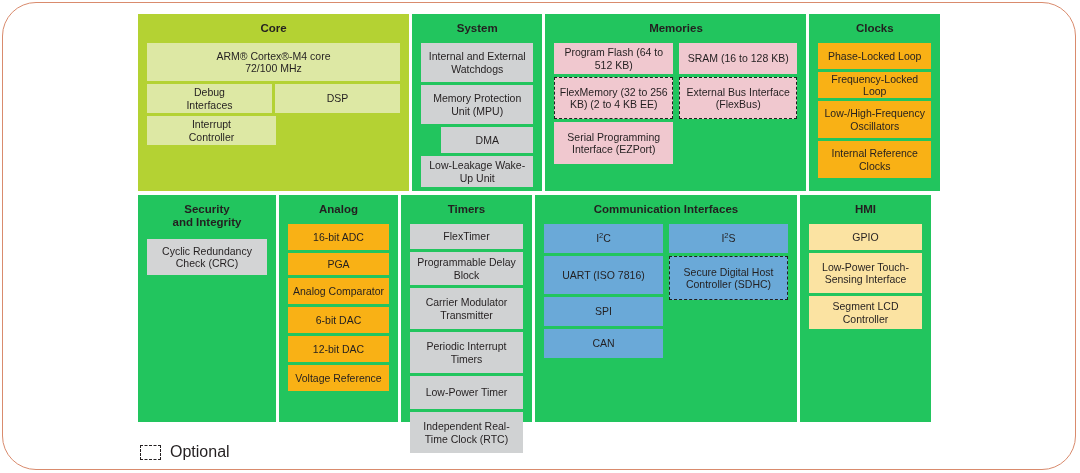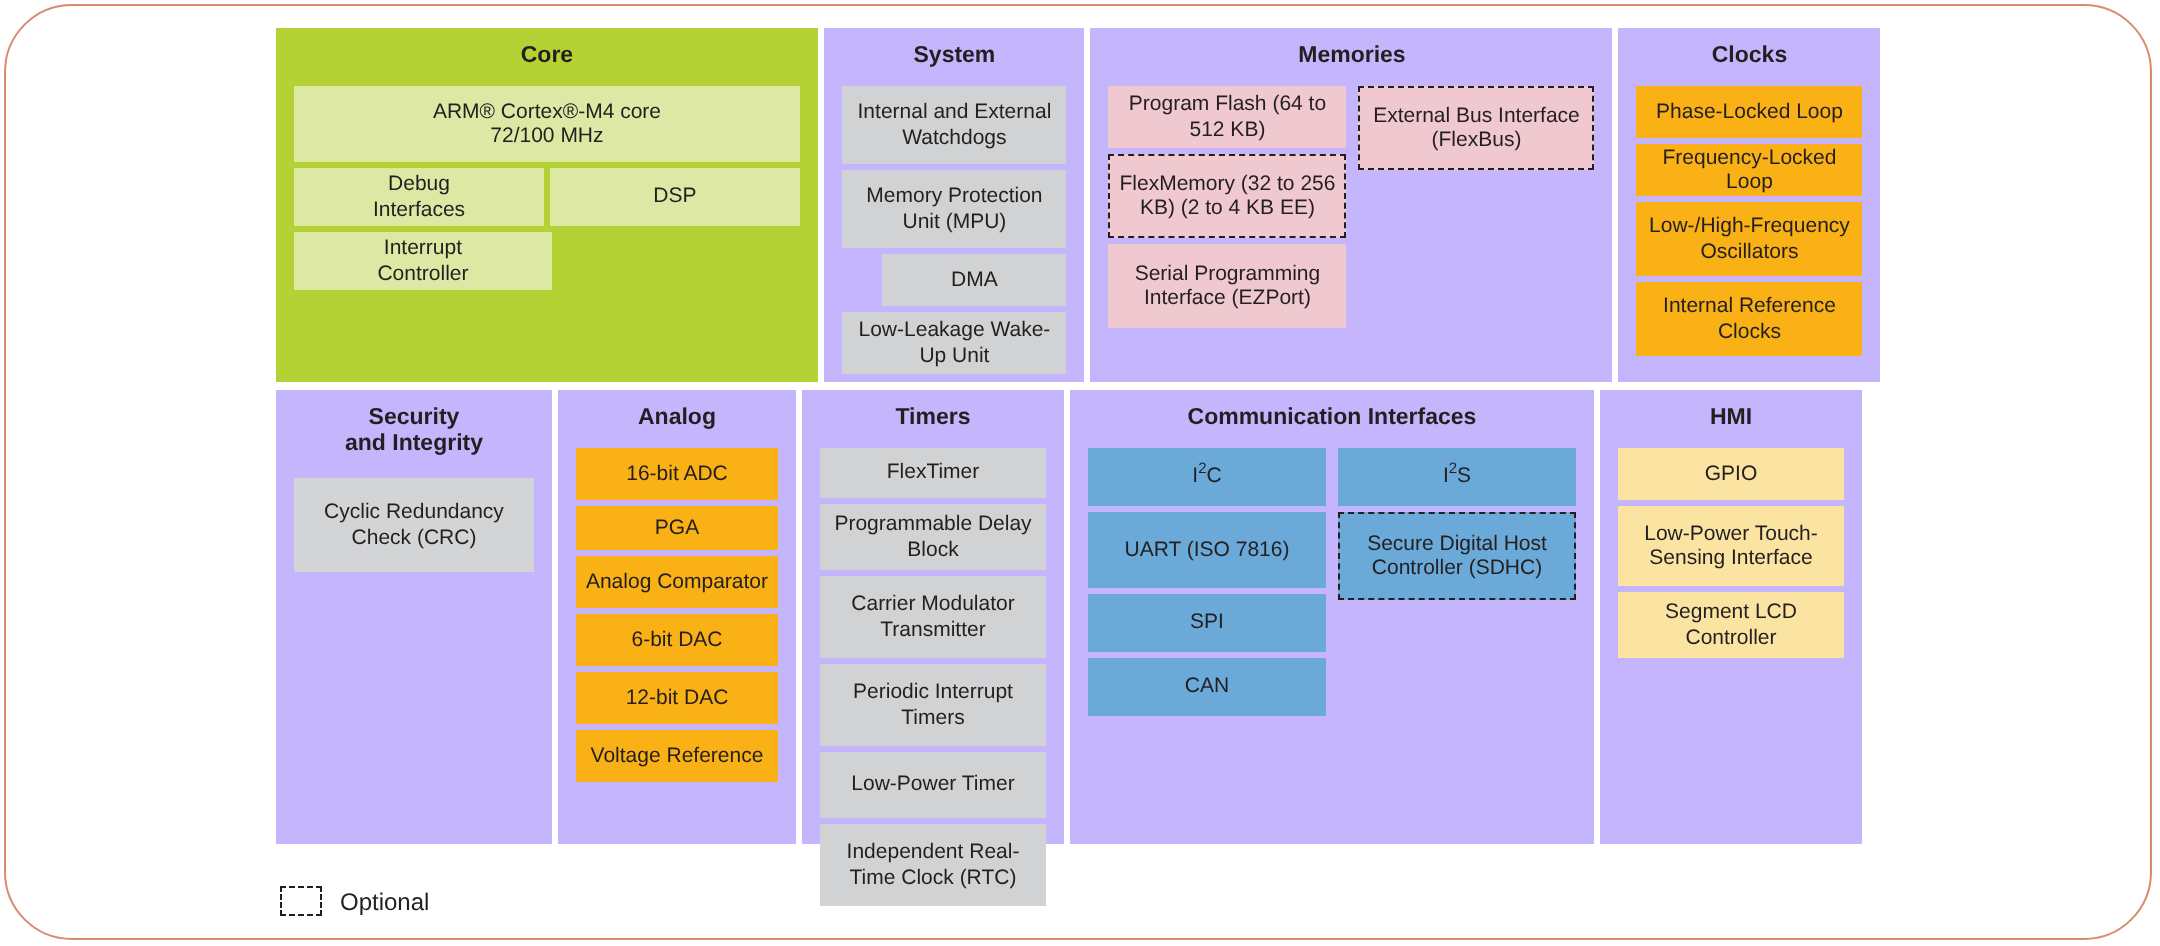--- a/index.html
+++ b/index.html
@@ -50,21 +50,21 @@
   .col-mem     { width: 262px; }
   .col-clocks  { width: 131px; }
 
   .col-sec     { width: 138px; }
   .col-analog  { width: 119px; }
   .col-timers  { width: 131px; }
   .col-comm    { width: 262px; }
   .col-hmi     { width: 131px; }
 
   .panel {
-    background: #c4b5fd;
+    background: #22c55e;
     box-sizing: border-box;
     padding: 8px 9px 9px 9px;
     display: flex;
     flex-direction: column;
   }
   .panel.green {
     background: #b4d233;
   }
 
   .panel-title {
@@ -132,21 +132,21 @@
   .h-sys-2 { height: 39px; }
   .h-sys-1 { height: 26px; margin-left: 20px; }
   .h-sys-lw{ height: 31px; }
 
   .h-mem-2 { height: 31px; }
   .h-mem-3 { height: 42px; }
 
   .h-clk-2 { height: 26px; }
   .h-clk-3 { height: 37px; }
 
-  .h-crc   { height: 47px; }
+  .h-crc   { height: 36px; }
 
   .h-an-2  { height: 26px; }
   .h-an-1  { height: 22px; }
 
   .h-tm-1  { height: 25px; }
   .h-tm-2  { height: 33px; }
   .h-tm-3  { height: 41px; }
 
   .h-cm-1  { height: 29px; }
   .h-cm-2  { height: 38px; }
@@ -165,21 +165,21 @@
     align-items: center;
     gap: 9px;
   }
   #legend-swatch {
     width: 21px;
     height: 15px;
     border: 1.5px dashed #231f20;
     box-sizing: border-box;
   }
   #legend-label {
-    font-size: 12px;
+    font-size: 16px;
     color: #231f20;
   }
 
   sup { font-size: 7.5px; vertical-align: super; line-height: 0; }
 </style>
 </head>
 <body>
 
 <div id="frame">
 
@@ -229,20 +229,21 @@
 
       <div class="panel col-mem">
         <div class="panel-title">Memories</div>
         <div class="blocks two-col">
           <div class="subcol">
             <div class="block f-pink h-mem-2">Program Flash (64 to 512 KB)</div>
             <div class="block f-pink h-mem-3 optional">FlexMemory (32 to 256 KB) (2 to 4 KB EE)</div>
             <div class="block f-pink h-mem-3">Serial Programming Interface (EZPort)</div>
           </div>
           <div class="subcol">
+            <div class="block f-pink h-mem-2">SRAM (16 to 128 KB)</div>
             <div class="block f-pink h-mem-3 optional">External Bus Interface (FlexBus)</div>
           </div>
         </div>
       </div>
 
       <div class="panel col-clocks">
         <div class="panel-title">Clocks</div>
         <div class="blocks">
           <div class="block f-orange h-clk-2">Phase-Locked Loop</div>
           <div class="block f-orange h-clk-2">Frequency-Locked Loop</div>

